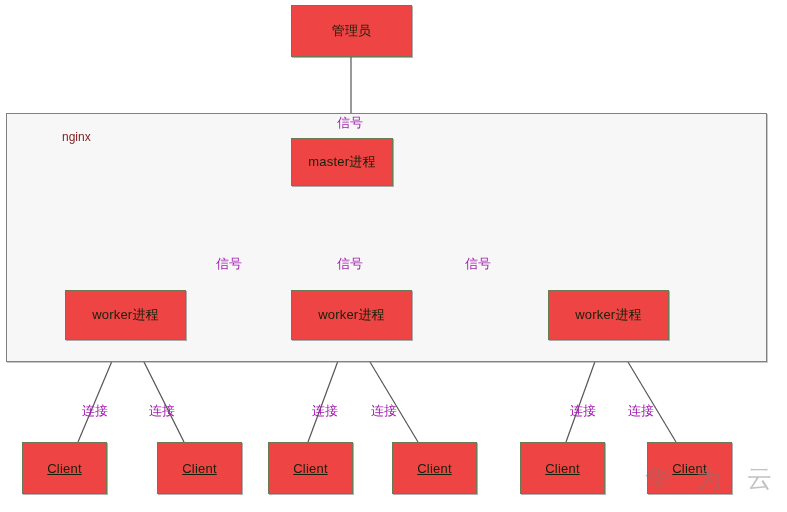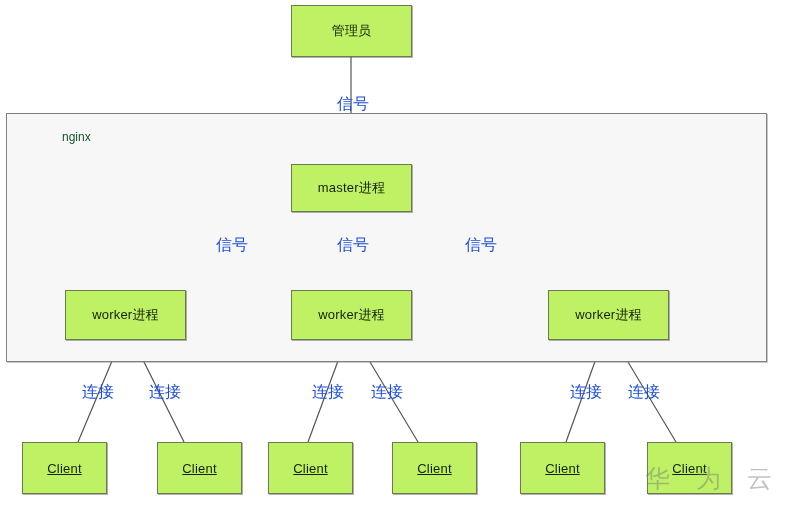--- a/index.html
+++ b/index.html
@@ -18,21 +18,21 @@
   #svg-layer {
     position: absolute;
     left: 0;
     top: 0;
     width: 787px;
     height: 512px;
   }
   .node {
     position: absolute;
     box-sizing: border-box;
-    background: #bef264;
+    background: #ef4444;
     border: 1px solid #6b7a52;
     box-shadow: 1px 1px 0 rgba(80,80,80,0.45);
     display: flex;
     align-items: center;
     justify-content: center;
     color: #16200a;
     font-size: 13px;
     letter-spacing: 0.2px;
     z-index: 3;
   }
@@ -41,31 +41,32 @@
     position: absolute;
     box-sizing: border-box;
     background: #f7f7f7;
     border: 1px solid #808080;
     box-shadow: 1px 1px 0 rgba(120,120,120,0.4);
     z-index: 1;
   }
   .container-label {
     position: absolute;
     font-size: 12px;
-    color: #14532d;
+    color: #7f1d1d;
     z-index: 2;
   }
   .edge-label {
     position: absolute;
-    font-size: 16px;
-    color: #1d4ed8;
+    font-size: 13px;
+    color: #a21caf;
     background: transparent;
     white-space: nowrap;
     z-index: 4;
     font-family: "DejaVu Sans", "Liberation Sans", sans-serif;
+    margin-top: 20px;
   }
   .wm {
     position: absolute;
     z-index: 6;
     color: rgba(120,120,120,0.45);
     white-space: nowrap;
     pointer-events: none;
   }
   .wm-main {
     font-size: 25px;
@@ -103,21 +104,21 @@
         <line x1="418" y1="442" x2="358" y2="342" stroke="#555555" stroke-width="1.2" marker-end="url(#arrow)"></line>
         <line x1="566" y1="442" x2="602" y2="342" stroke="#555555" stroke-width="1.2" marker-end="url(#arrow)"></line>
         <line x1="676" y1="442" x2="616" y2="342" stroke="#555555" stroke-width="1.2" marker-end="url(#arrow)"></line>
       </g>
   </svg>
 
   <div id="nodes-group">
       <div class="node" style="left: 291px; top: 5px; width: 121px; height: 52px;">
         <span>管理员</span>
       </div>
-      <div class="node" style="left: 291px; top: 164px; width: 121px; height: 48px;">
+      <div class="node" style="left: 291px; top: 138px; width: 102px; height: 48px;">
         <span>master进程</span>
       </div>
       <div class="node" style="left: 65px; top: 290px; width: 121px; height: 50px;">
         <span>worker进程</span>
       </div>
       <div class="node" style="left: 291px; top: 290px; width: 121px; height: 50px;">
         <span>worker进程</span>
       </div>
       <div class="node" style="left: 548px; top: 290px; width: 121px; height: 50px;">
         <span>worker进程</span>

